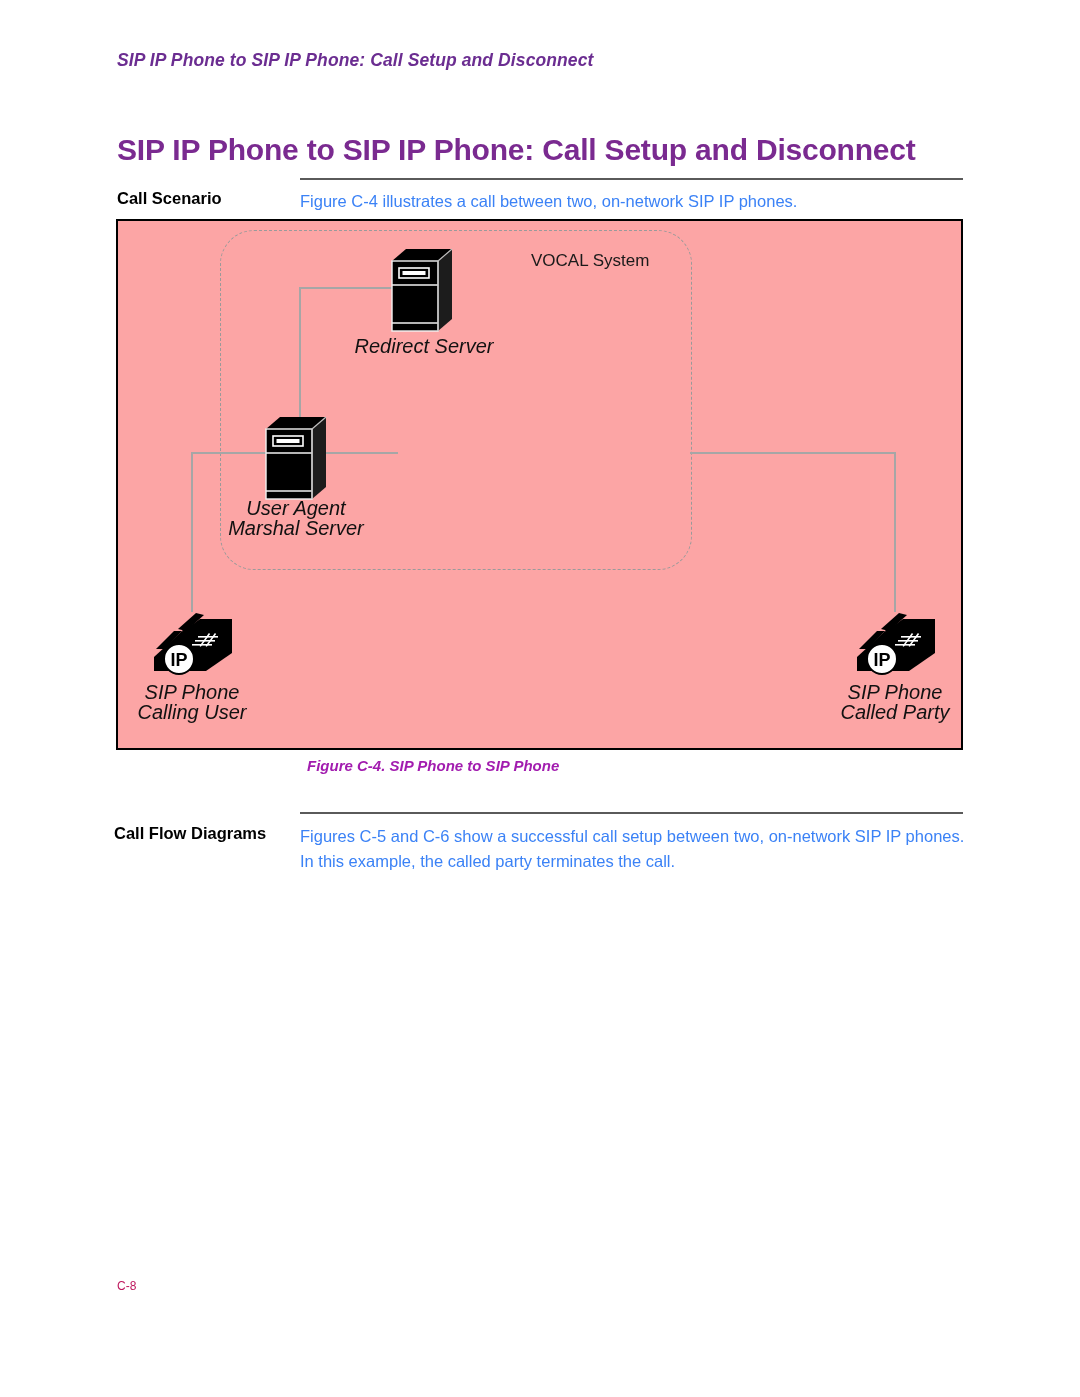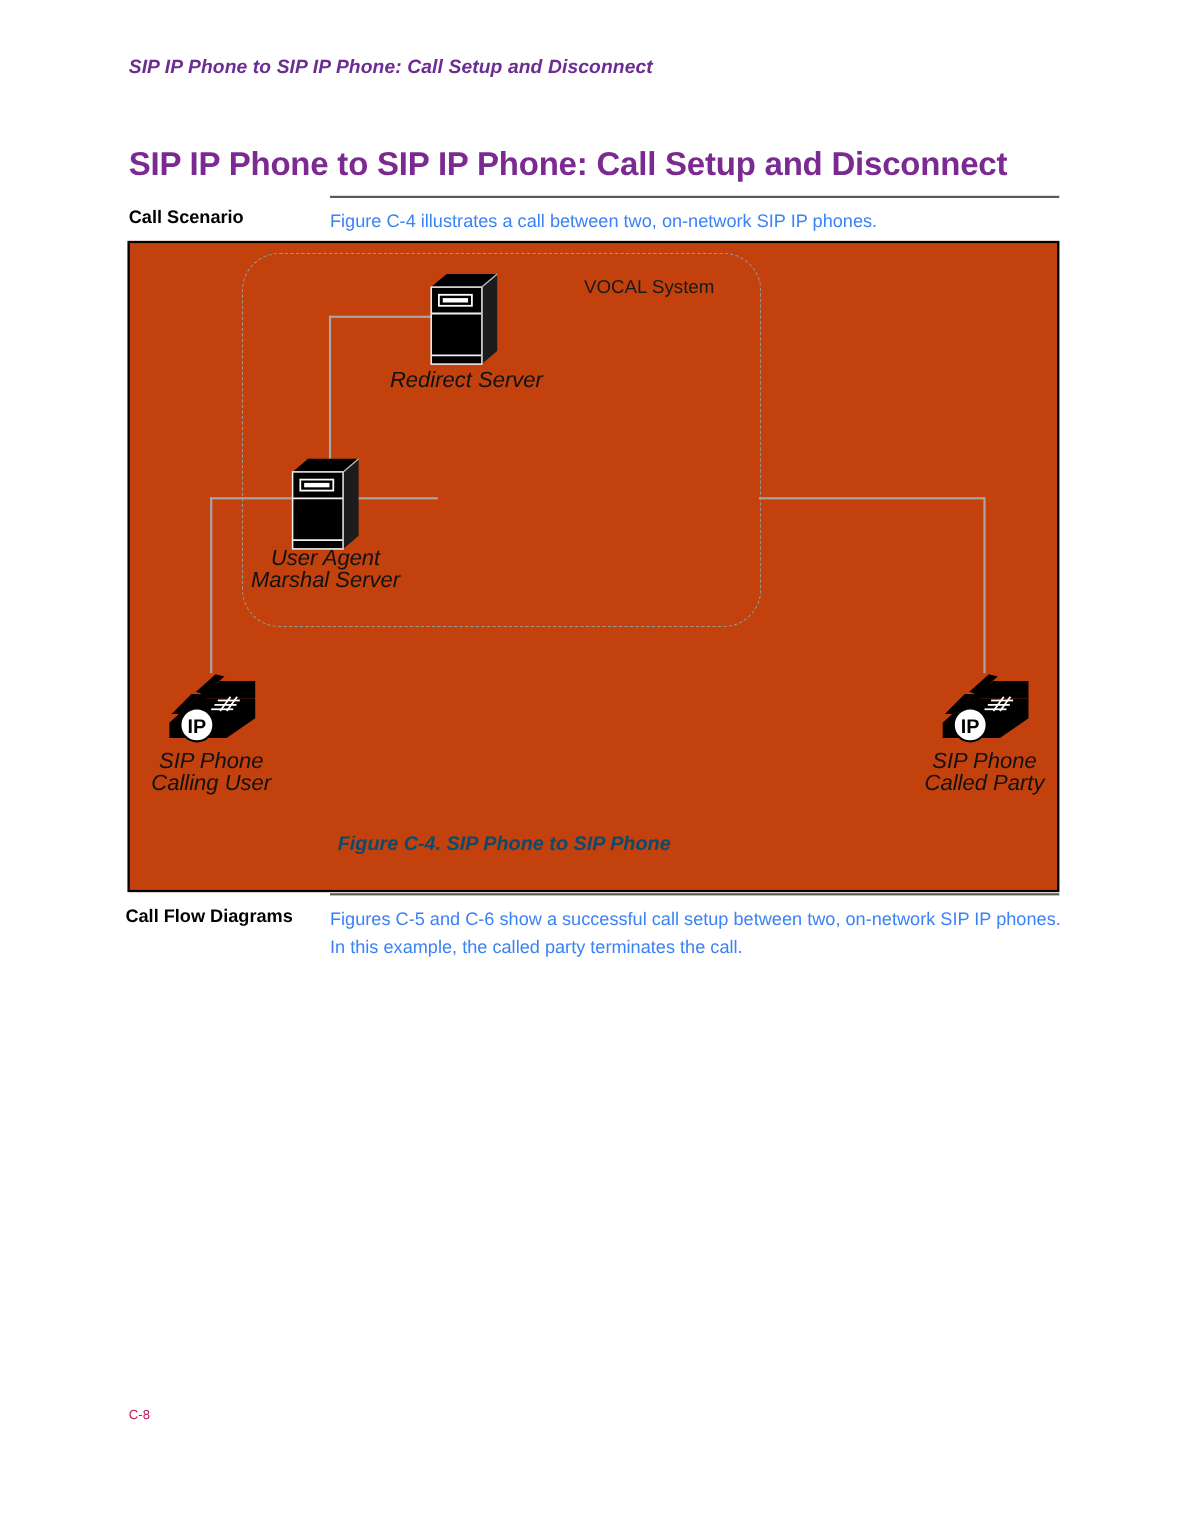--- a/index.html
+++ b/index.html
@@ -71,46 +71,46 @@
     color: #3b82f6;
   }
   .text-scenario { left: 300px; top: 189px; width: 670px; }
   .text-flow     { left: 300px; top: 824px; width: 665px; }
 
   
   .figure-caption {
     position: absolute;
     left: 307px;
     top: 757px;
-    font-size: 18px;
+    font-size: 15px;
     font-weight: bold;
     font-style: italic;
-    color: #0c4a6e;
+    color: #a21caf;
     white-space: nowrap;
   }
 
   
   .page-number {
     position: absolute;
     left: 117px;
     top: 1279px;
     font-size: 12px;
     color: #be185d;
   }
 
   
   .figure-box {
     position: absolute;
     left: 116px;
     top: 219px;
     width: 847px;
-    height: 592px;
+    height: 531px;
     border: 2px solid #000000;
     box-sizing: border-box;
-    background: #c2410c;
+    background: #fca5a5;
   }
   .figure-inner {
     position: absolute;
     inset: 0;
   }
 
   
   .vocal-boundary {
     position: absolute;
     left: 102px;

